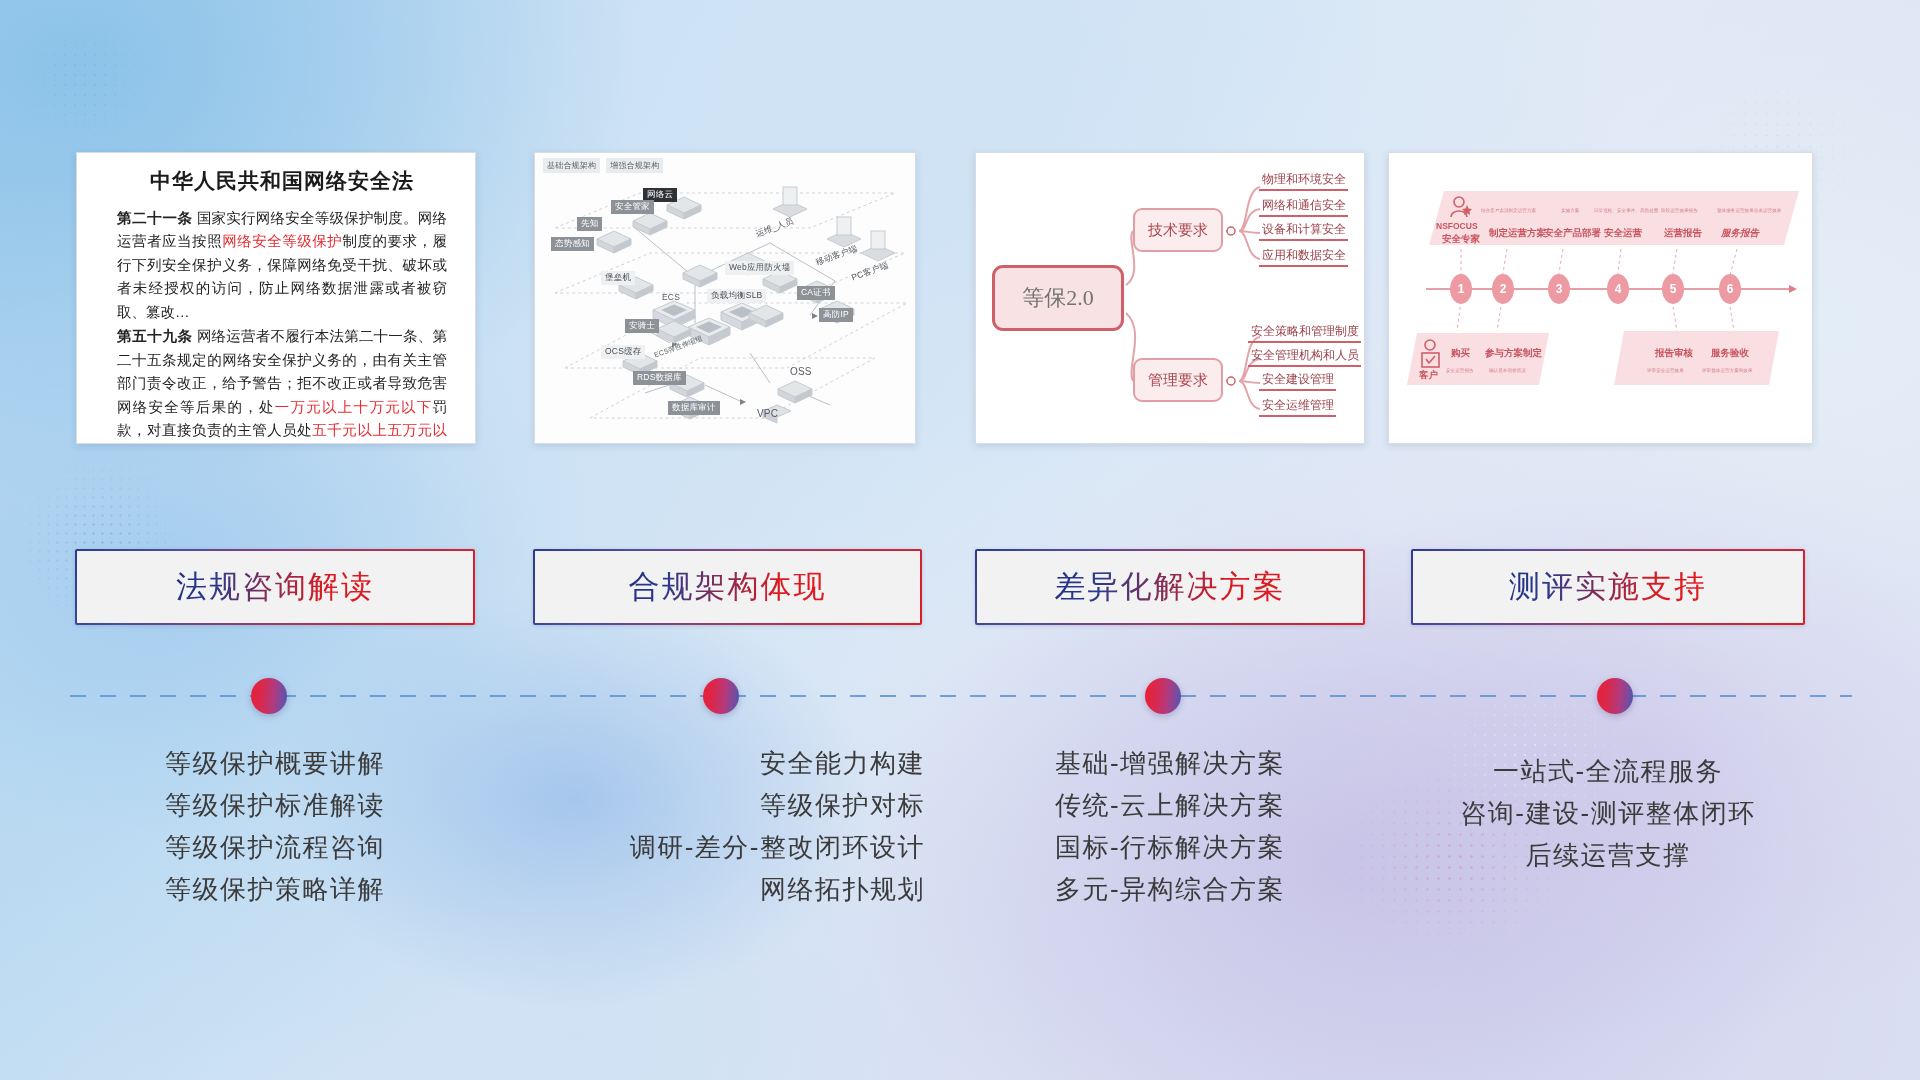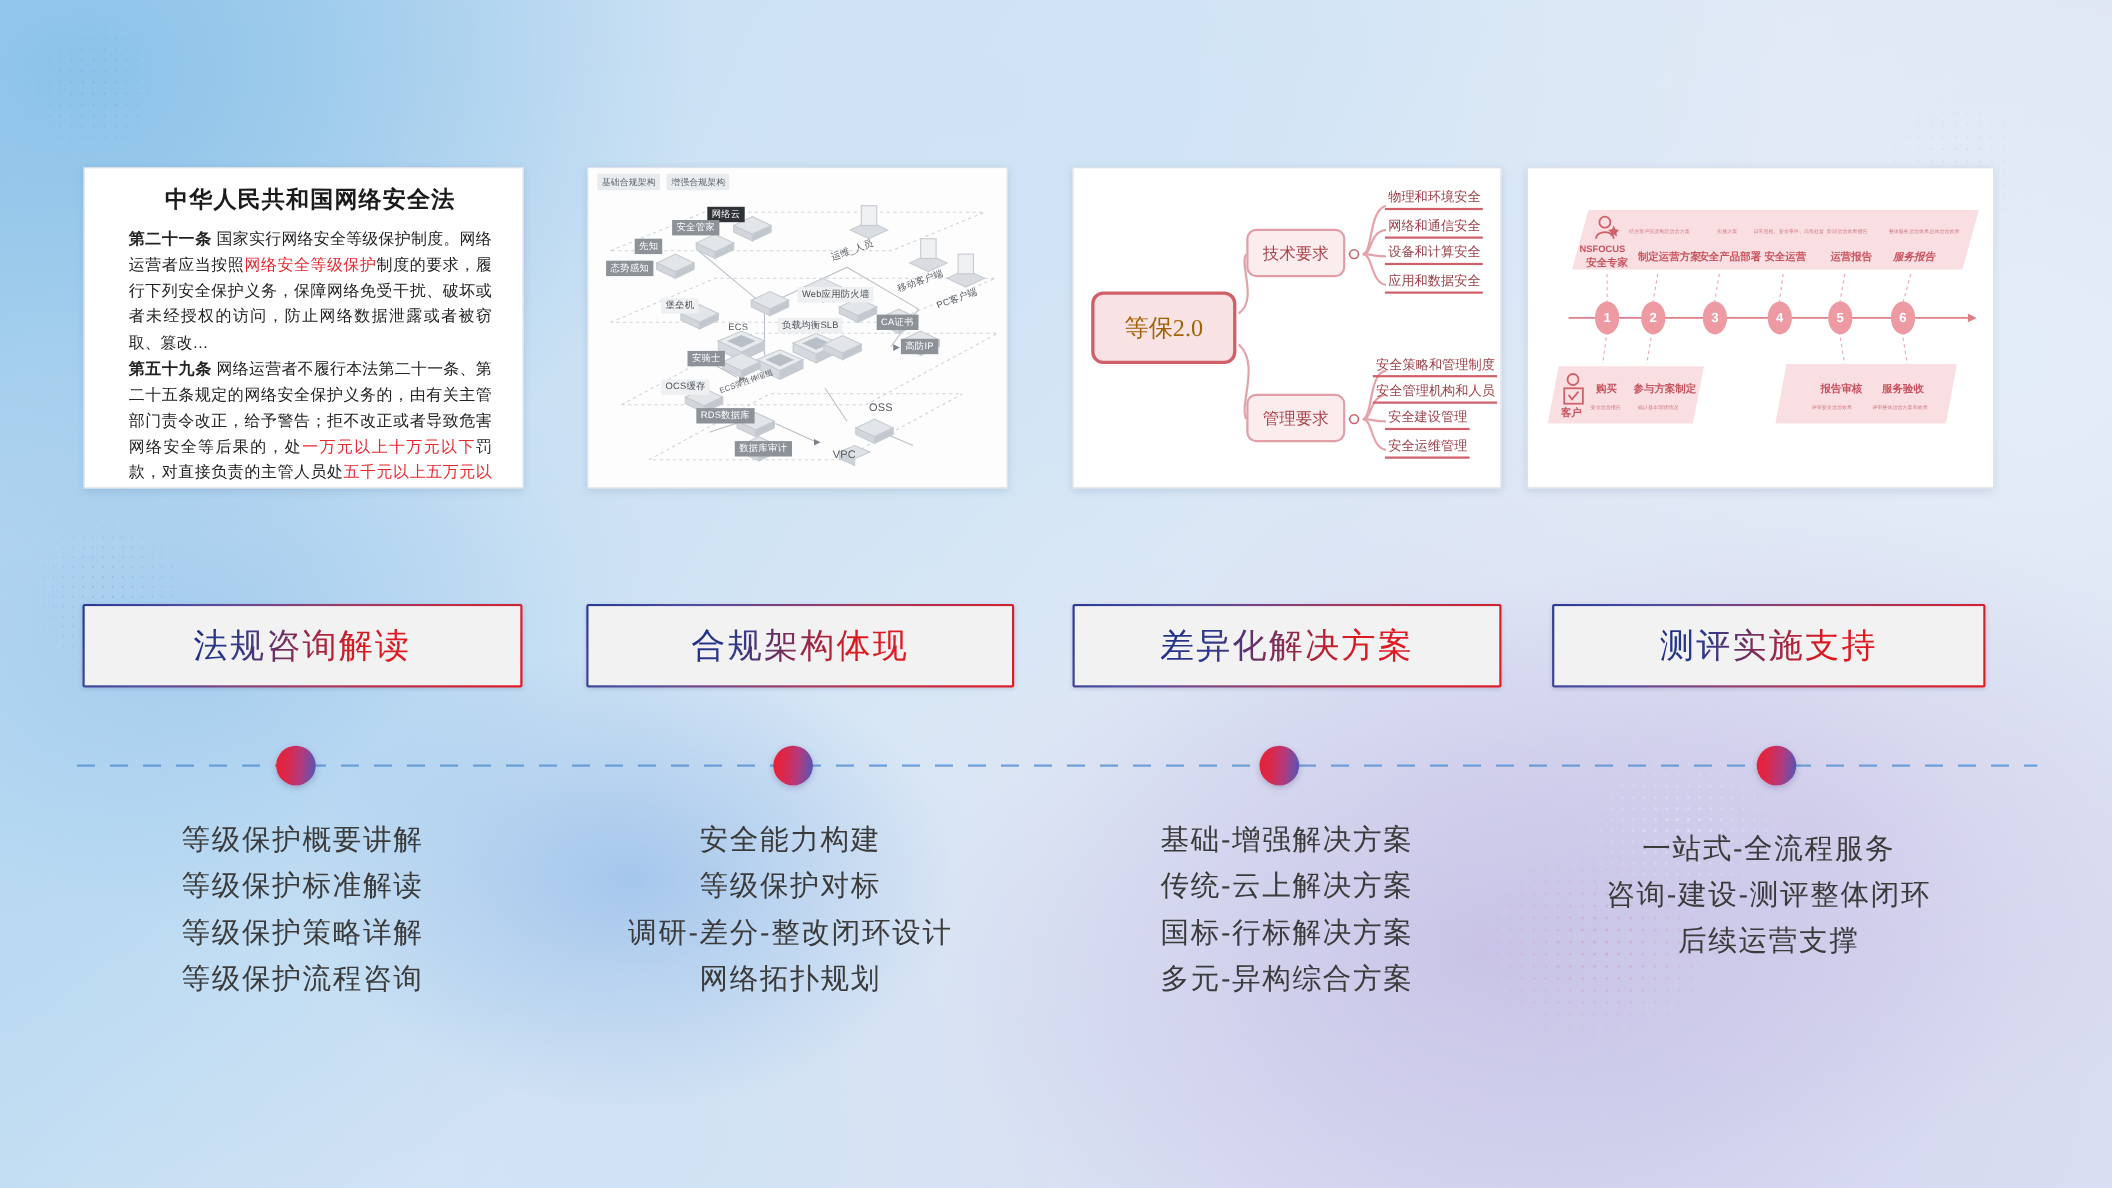--- a/index.html
+++ b/index.html
@@ -118,21 +118,21 @@
   .nodelbl.blk{ background:#2f3338; color:#fff; }
   .nodelbl.pl{ background:transparent; color:#55595f; }
 
   
   .mind{ position:relative; width:100%; height:100%; }
   .mind svg{ position:absolute; left:0; top:0; }
   .mm-root{
     position:absolute; left:16px; top:112px; width:132px; height:66px;
     border:3px solid #cf5f68; border-radius:11px; background:#f8e2e4;
     display:flex; align-items:center; justify-content:center;
-    font-size:22px; color:#a16207; font-family:"Liberation Serif","DejaVu Serif",serif;
+    font-size:22px; color:#737373; font-family:"Liberation Serif","DejaVu Serif",serif;
   }
   .mm-br{
     position:absolute; width:90px; height:44px;
     border:2px solid #e09fa6; border-radius:9px; background:#fbeced;
     display:flex; align-items:center; justify-content:center;
     font-size:15px; color:#a9474f; font-family:"Liberation Serif","DejaVu Serif",serif;
   }
   .mm-br.tech{ left:157px; top:55px; }
   .mm-br.mgmt{ left:157px; top:205px; }
   .mm-leaf{
@@ -194,21 +194,21 @@
   .dot.p3{ left:1145px; }
   .dot.p4{ left:1597px; }
 
   
   .list{ position:absolute; top:742px; text-align:center; }
   .list div{
     font-size:26px; color:#3b3b3b; line-height:1.62; letter-spacing:1.5px;
     white-space:nowrap;
   }
   .l1{ left:75px;   width:400px; }
-  .l2{ left:524px;  width:389px; }
+  .l2{ left:536px;  width:389px;text-align:right; }
   .l3{ left:975px;  width:390px; }
   .l4{ left:1411px; width:394px; top:750px; }
 </style>
 </head>
 <body>
 
 <div class="bg bg-base"></div>
 <div class="bg bg-violet"></div>
 <div class="bg bg-blueglow"></div>
 <div class="dots d1"></div>
@@ -525,22 +525,22 @@
 
 <div class="timeline"></div>
 <div class="dot p1"></div>
 <div class="dot p2"></div>
 <div class="dot p3"></div>
 <div class="dot p4"></div>
 
 <div class="list l1">
   <div>等级保护概要讲解</div>
   <div>等级保护标准解读</div>
+  <div>等级保护流程咨询</div>
   <div>等级保护策略详解</div>
-  <div>等级保护流程咨询</div>
 </div>
 <div class="list l2">
   <div>安全能力构建</div>
   <div>等级保护对标</div>
   <div>调研-差分-整改闭环设计</div>
   <div>网络拓扑规划</div>
 </div>
 <div class="list l3">
   <div>基础-增强解决方案</div>
   <div>传统-云上解决方案</div>

